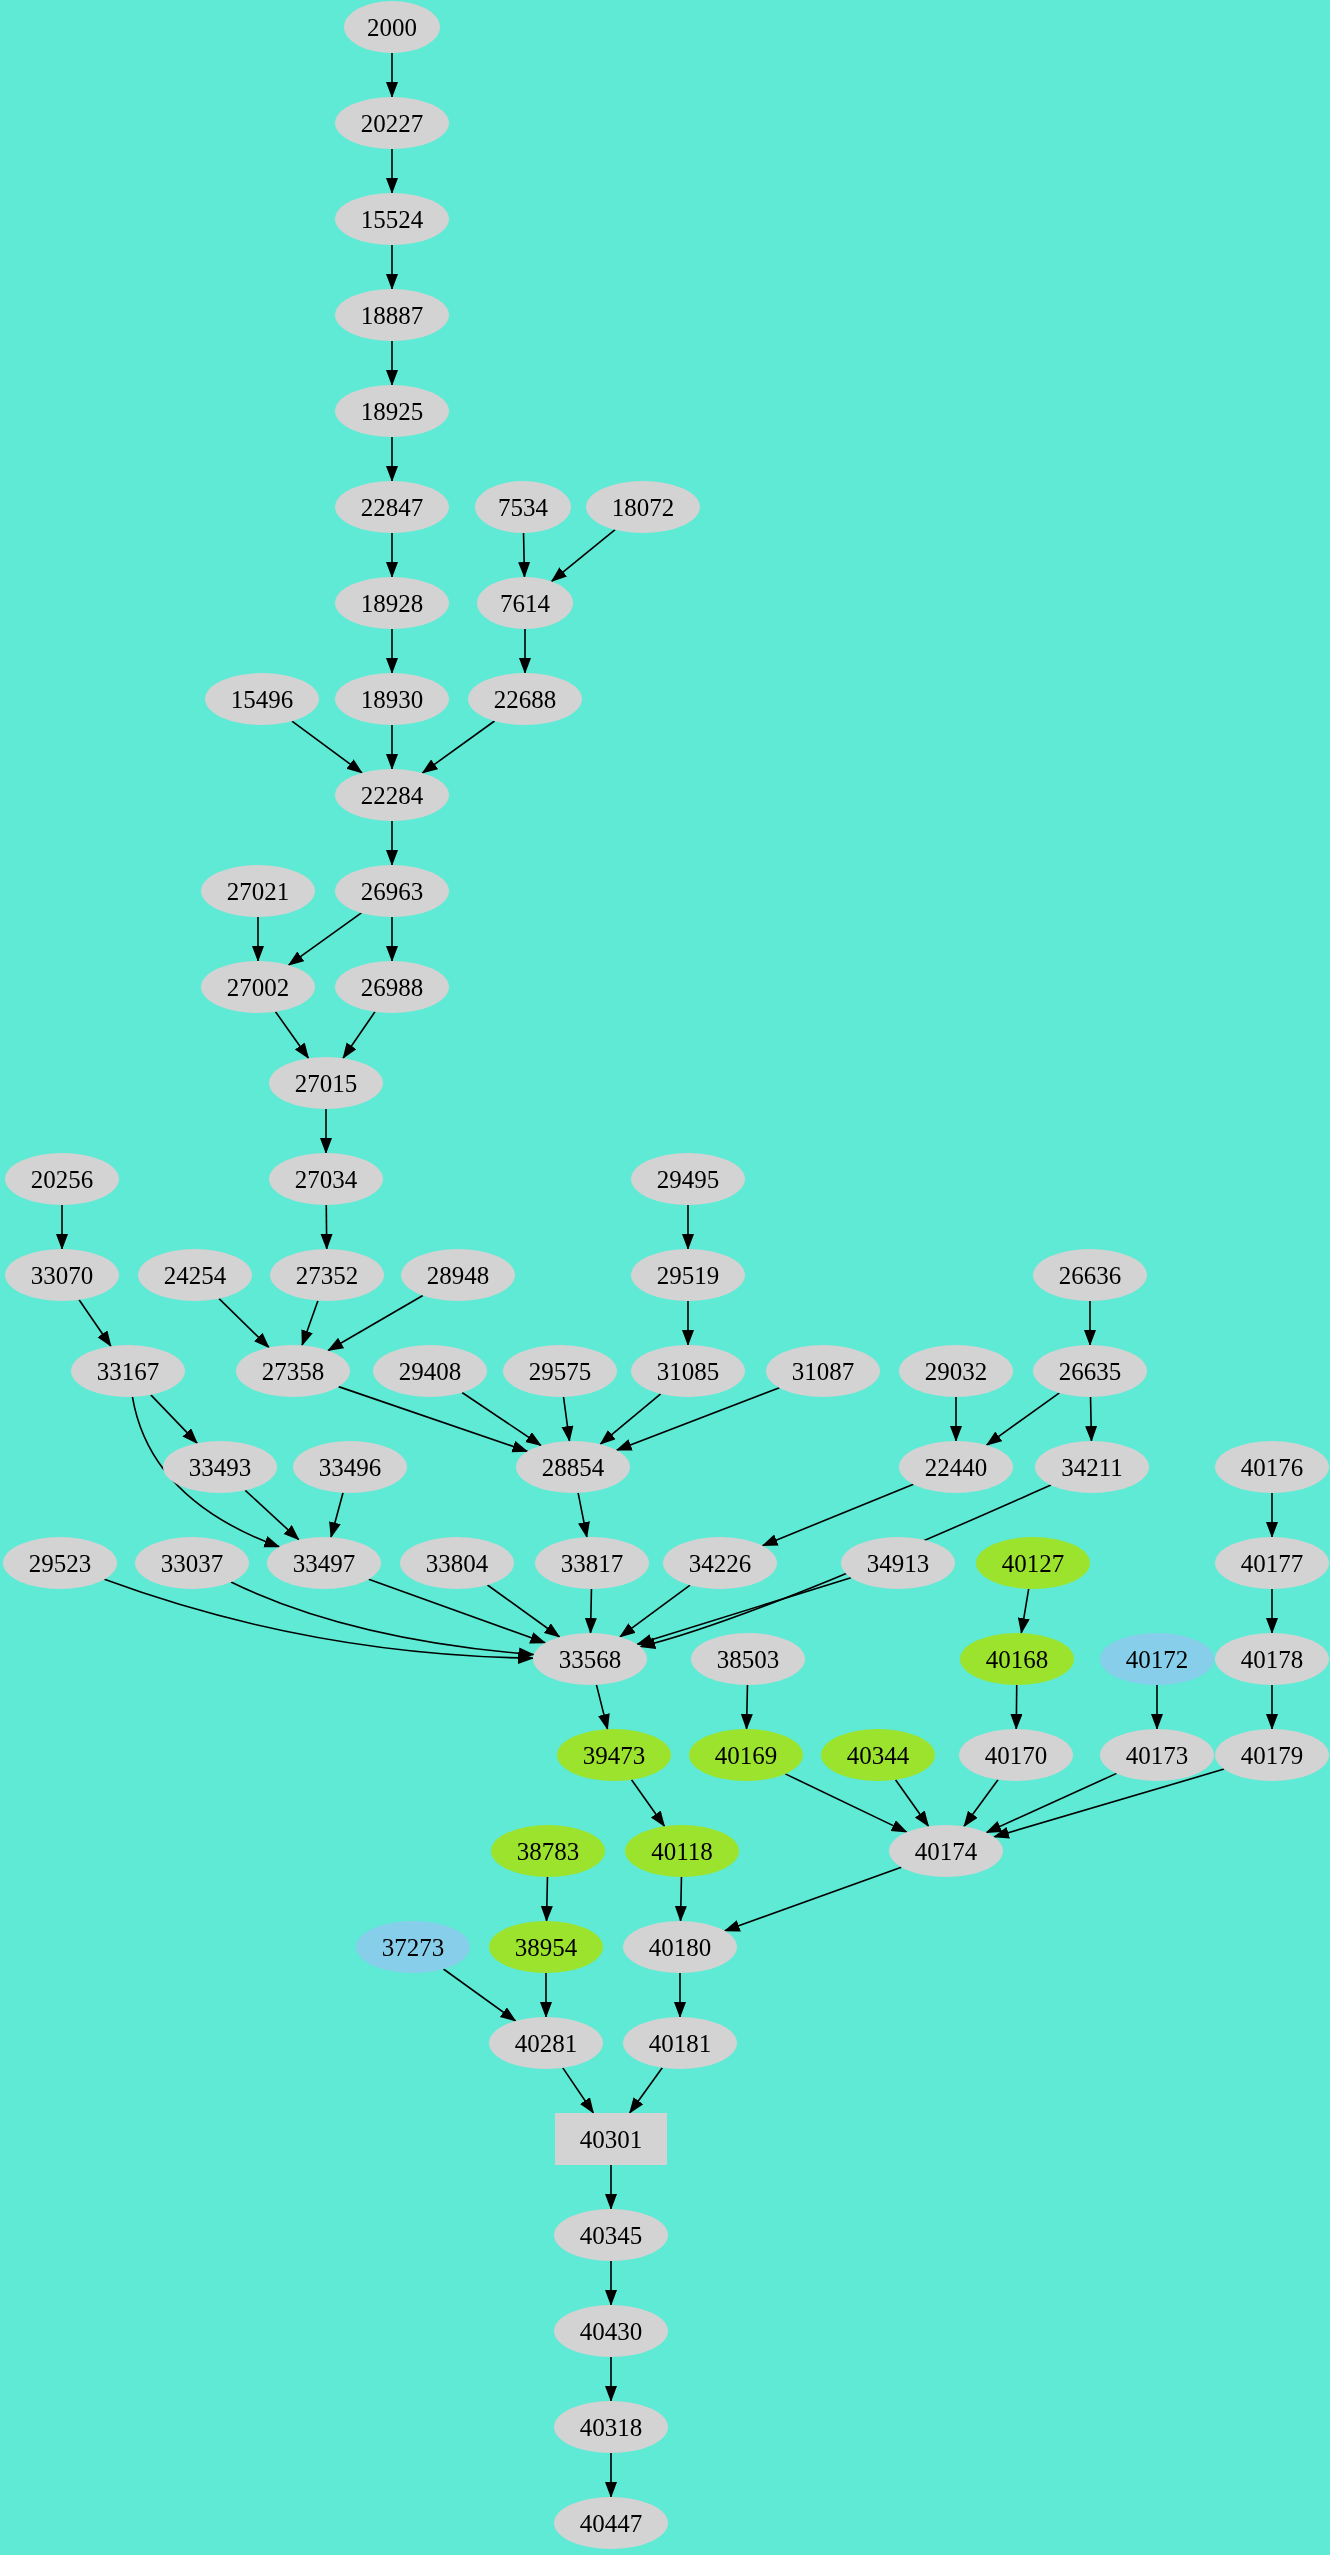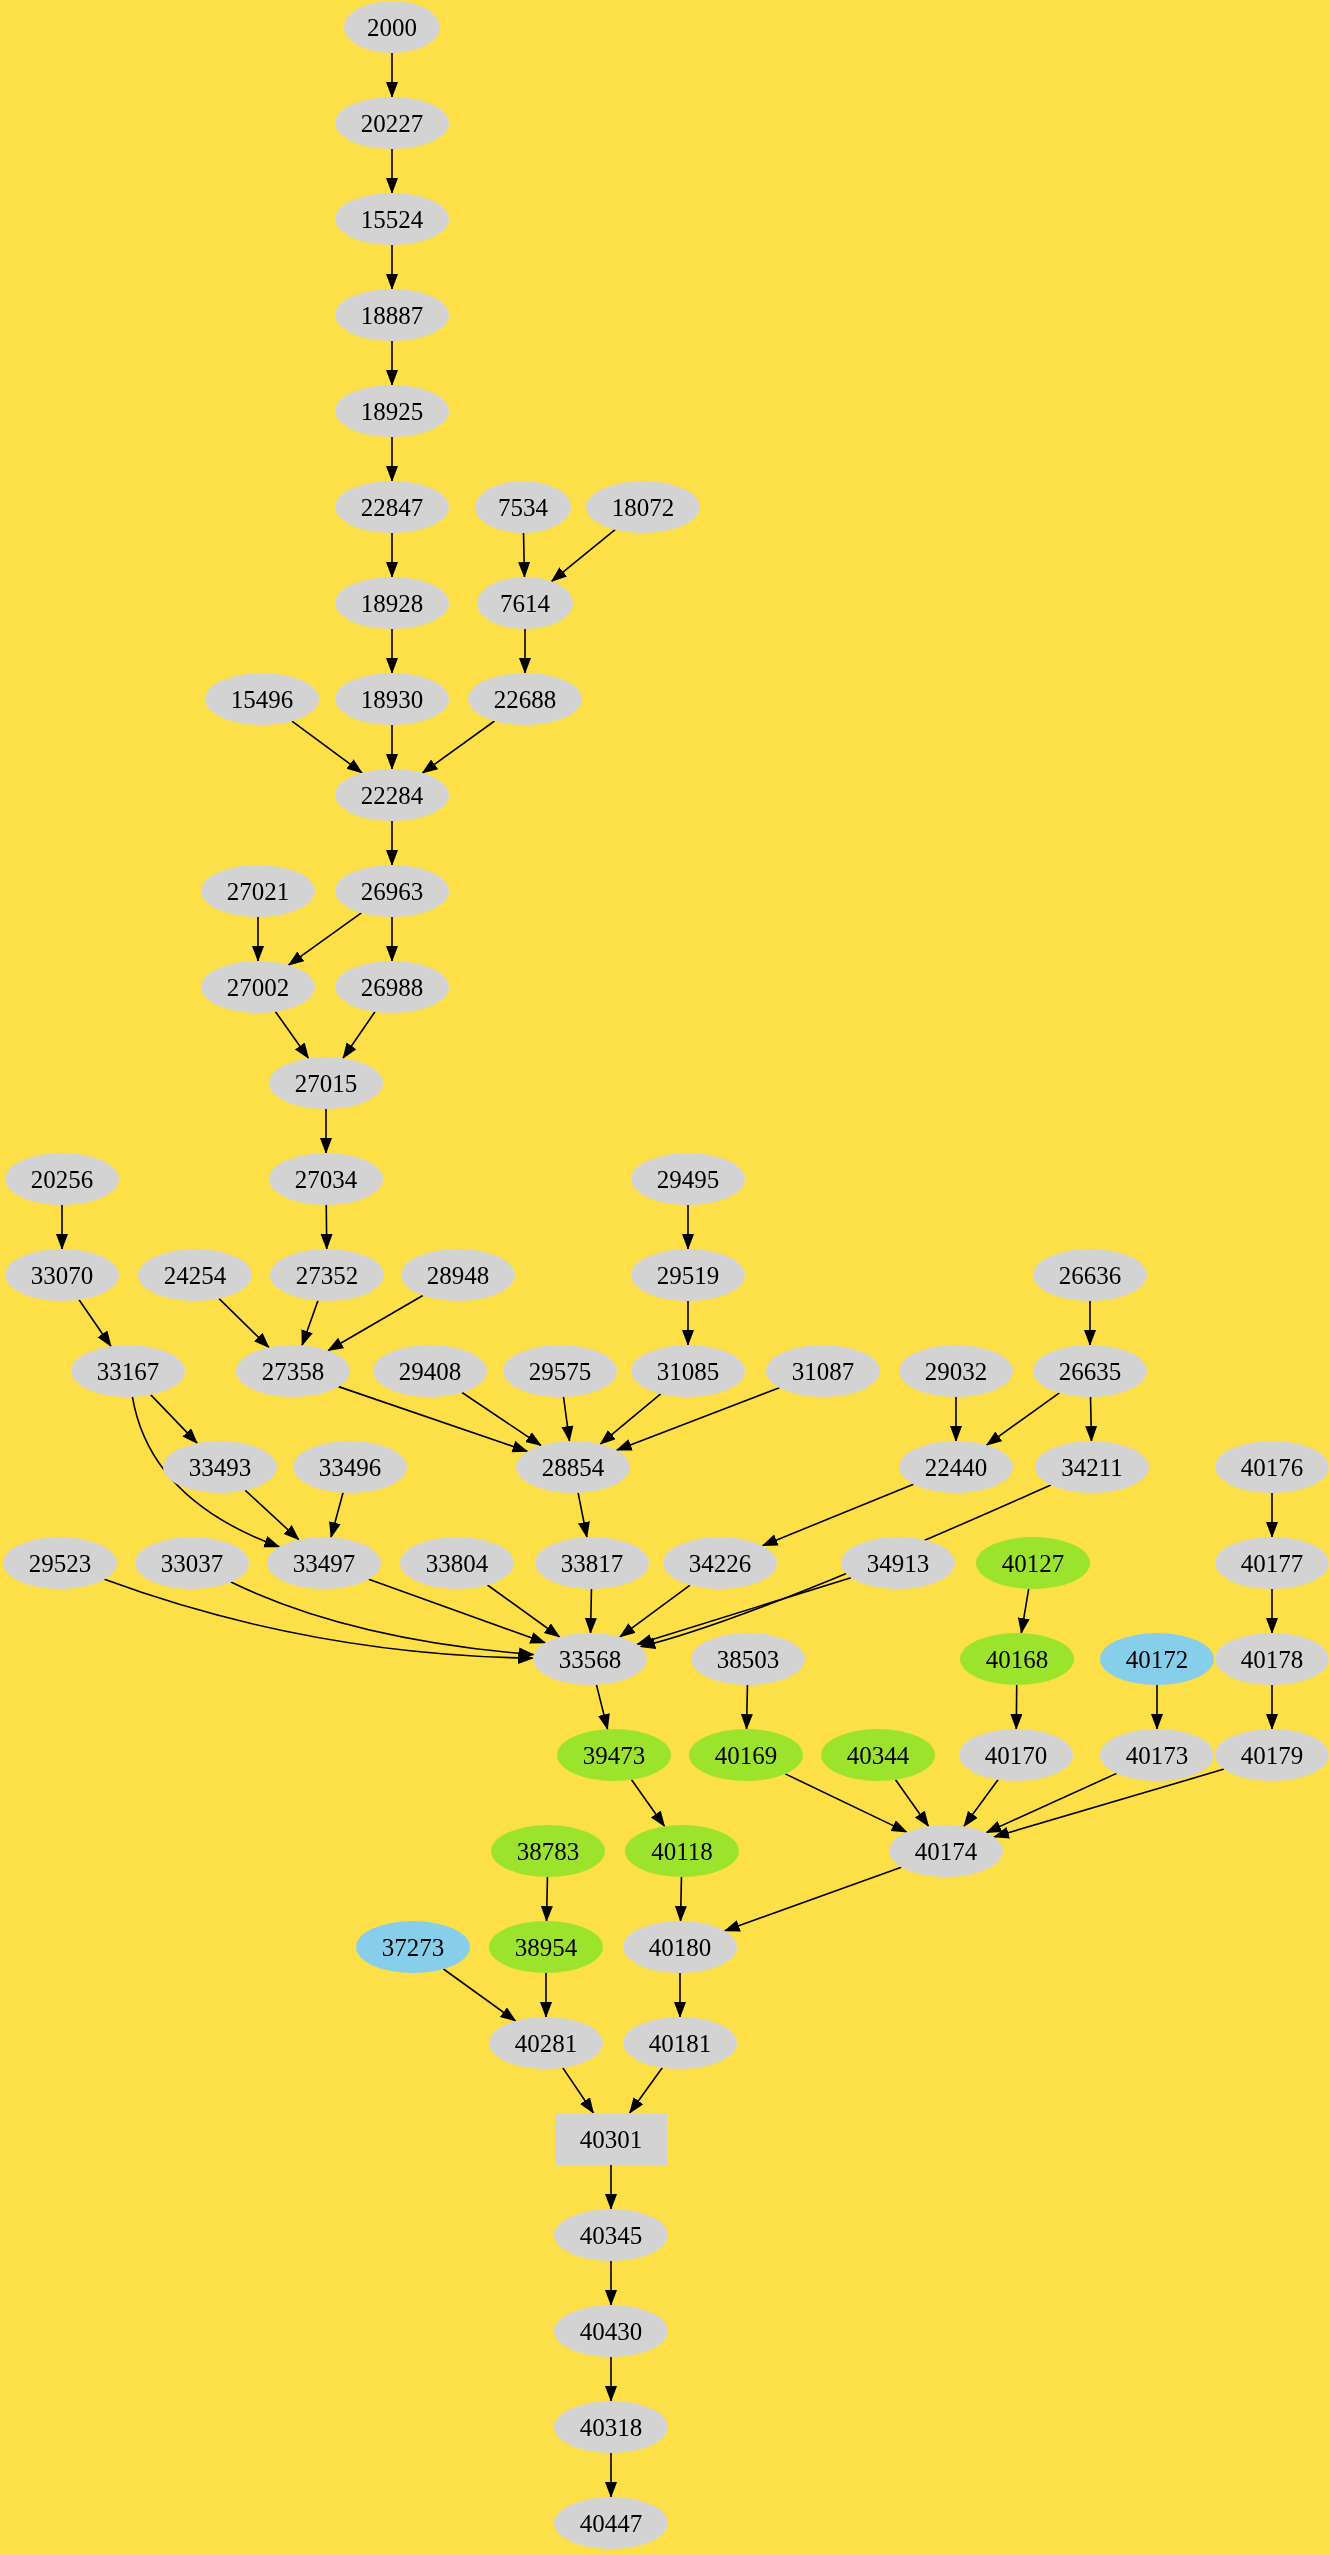--- a/index.html
+++ b/index.html
@@ -1,16 +1,16 @@
 <!DOCTYPE html>
 <html><head>
 <meta charset="utf-8">
 <style>
   html,body{margin:0;padding:0;background:#ffffff;}
-  .canvas{position:relative;width:1330px;height:2555px;background:#fde047;overflow:hidden;}
+  .canvas{position:relative;width:1330px;height:2555px;background:#5eead4;overflow:hidden;}
   svg{display:block;}
   .edge{stroke:#000000;stroke-width:1.6;fill:none;}
   .node-shape{stroke:none;}
   .node-label{font-family:"Liberation Serif","DejaVu Serif",serif;font-size:25px;fill:#000000;text-anchor:middle;}
 </style>
 </head>
 <body>
 
 <div class="canvas">
   <svg id="graph-svg" width="1330" height="2555" viewBox="0 0 1330 2555" xmlns="http://www.w3.org/2000/svg">

